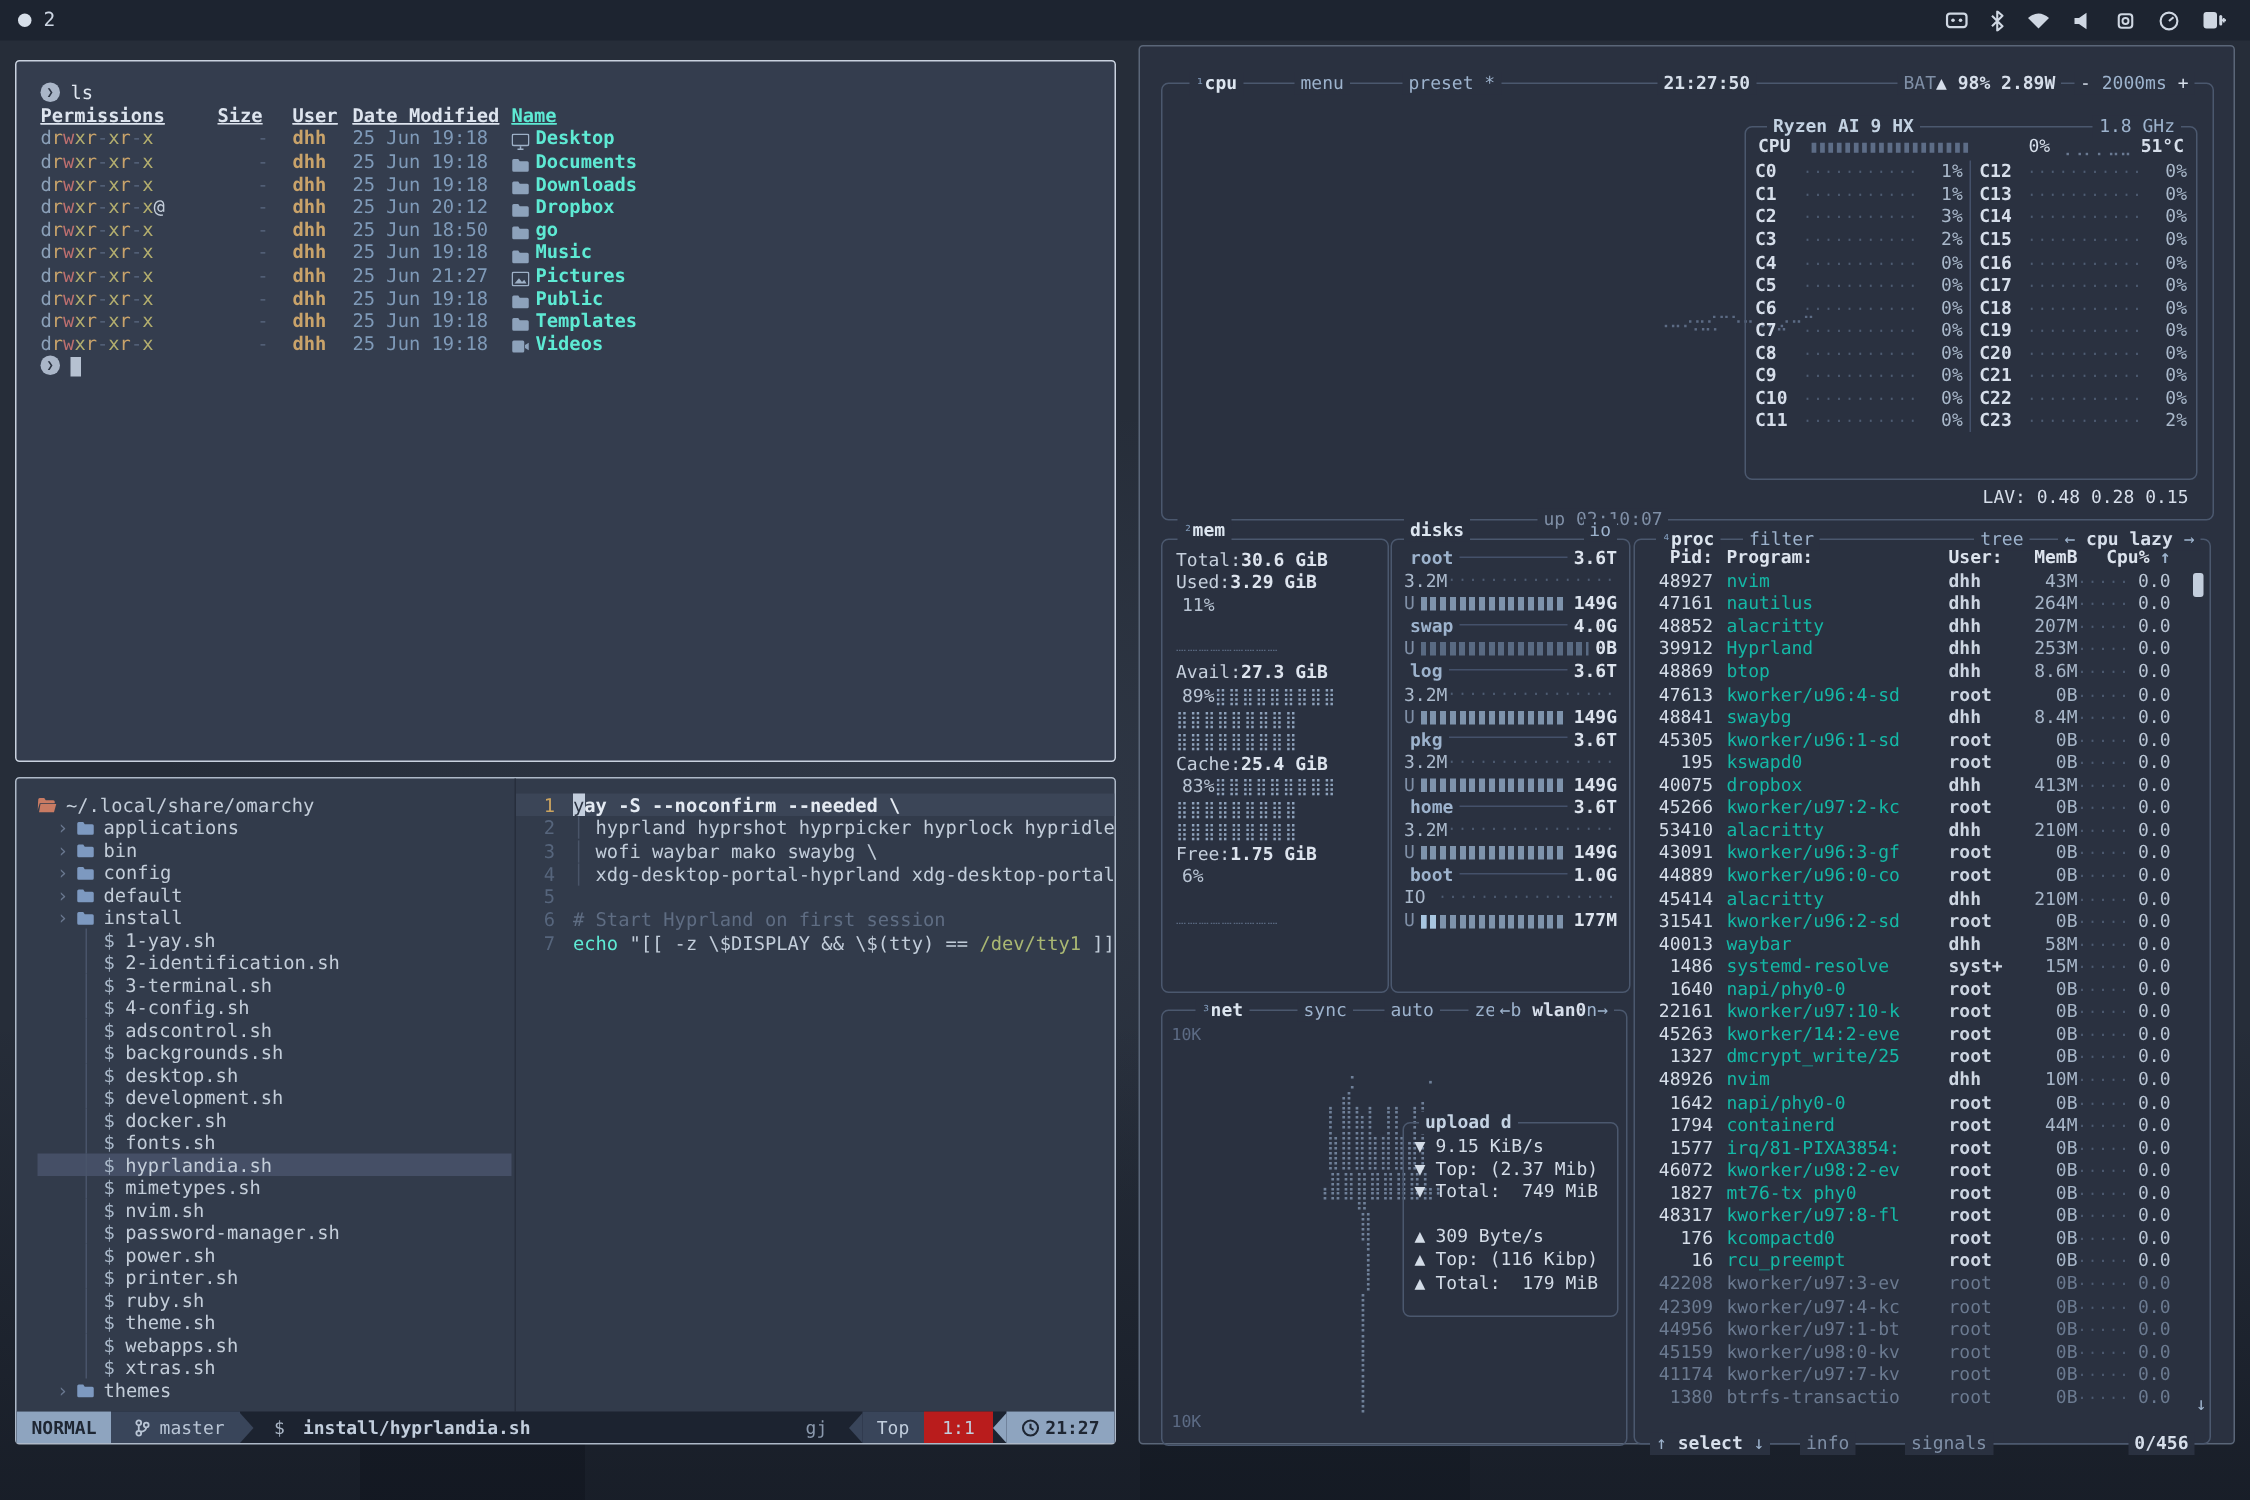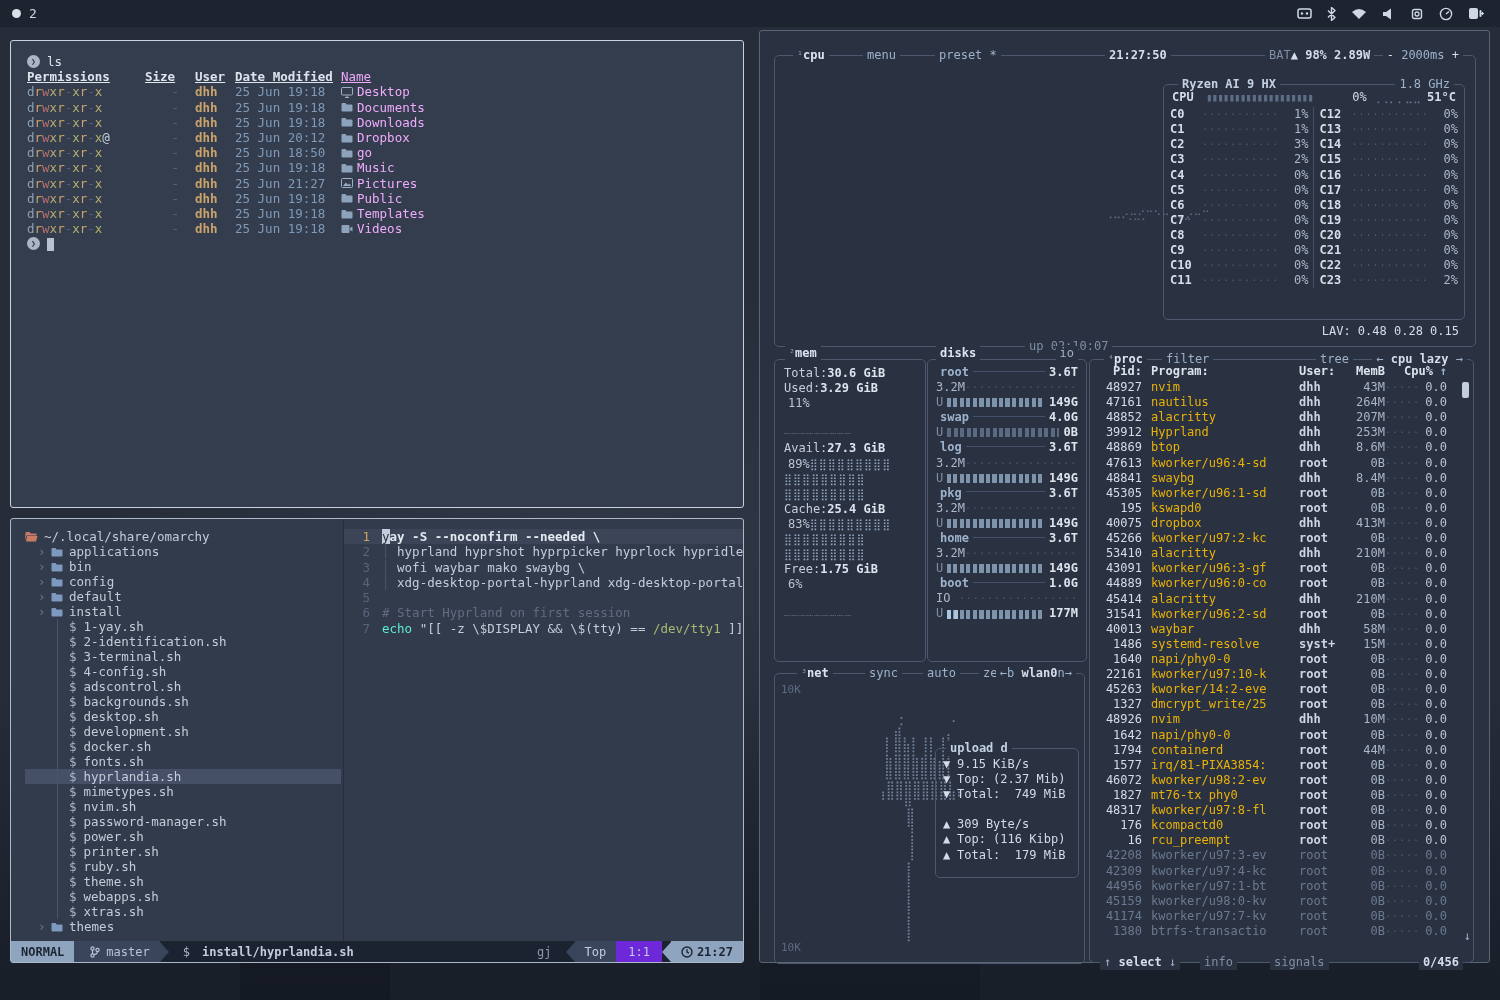--- a/index.html
+++ b/index.html
@@ -33,21 +33,21 @@
   .pcircle{width:13px;height:13px;border-radius:50%;background:#aab6c8;color:#2b3342;
            display:inline-flex;align-items:center;justify-content:center;font-size:8px;
            margin-right:7px;flex:none;transform:translateY(1px)}
   .cmd{color:#dfe6f0}
   .lshead{color:#dde4ee;font-weight:bold}
   .lshead span{text-decoration:underline}
   .c-perm{width:118px;flex:none}
   .c-size{width:34px;flex:none;text-align:right;margin-right:16px;color:#55637a}
   .c-user{width:40px;flex:none;color:#c9a36a;font-weight:bold}
   .c-date{width:106px;flex:none;color:#7f9ab8}
-  .c-name{color:#f0abfc;font-weight:normal;display:flex;align-items:center;gap:4px}
+  .c-name{color:#5eead4;font-weight:bold;display:flex;align-items:flex-end;gap:4px}
   .c-name svg{flex:none}
   .pd{color:#8ba0b8}.pr{color:#c9a36a}.pw{color:#bc6f6f}.px{color:#b3ae6e}.pn{color:#55637a}.pa{color:#c3cdd9}
   .cursor-block{display:inline-block;width:7px;height:13px;background:#b6c1d1;transform:translateY(2px)}
   .hdr-size{display:inline-block;width:34px;text-align:left}
 
   
   .nvim{left:10px;top:518px;width:734px;height:445px;background:#323b4b;border:1.5px solid #aeb9c8;display:flex;flex-direction:column}
   .nv-main{flex:1;display:flex;min-height:0}
   .tree{width:318px;flex:none;padding:10px 0 0 14px;font-size:12.5px;line-height:15px;color:#b7c3d2;overflow:hidden}
   .titem{display:flex;align-items:center;white-space:pre;height:15px}
@@ -137,21 +137,21 @@
   .ngraph{position:absolute;left:66px;top:12px;color:#6f8099;font-size:12px;line-height:13.5px;white-space:pre}
   .nstat-box{position:absolute;left:160px;top:74px;width:142px;height:128px;border:1px solid #4b586e;border-radius:5px}
   .nsrow{display:flex;white-space:pre;height:15.1px;padding:0 7px;color:#d3dce7;align-items:center}
   .nsrow .arr{width:14px;flex:none}
   
   .proc-box{left:329px;top:328px;width:385px;height:604px}
   .phead{position:absolute;left:8px;right:26px;top:4px;display:flex;white-space:pre;font-weight:bold;color:#dce3ed}
   .pbody{position:absolute;left:8px;right:26px;top:20px}
   .prow{display:flex;align-items:baseline;height:15.12px;white-space:pre}
   .p-pid{width:44px;flex:none;text-align:right;color:#d5dde8}
-  .p-prog{width:148px;flex:none;padding-left:9px;color:#eab308;overflow:hidden}
+  .p-prog{width:148px;flex:none;padding-left:9px;color:#14b8a6;overflow:hidden}
   .p-user{width:48px;flex:none;color:#cdd6e2;font-weight:bold}
   .p-mem{width:38px;flex:none;text-align:right;color:#a7b6c8}
   .p-met{flex:1;text-align:center;color:#4e5c72;font-size:10px;letter-spacing:1px;overflow:hidden}
   .p-cpu{width:30px;flex:none;text-align:right;color:#b9c5d4}
   .prow.dimrow .p-pid,.prow.dimrow .p-prog,.prow.dimrow .p-user,.prow.dimrow .p-mem,.prow.dimrow .p-cpu{color:#6b7a90;font-weight:normal}
   .pscroll{position:absolute;right:4px;top:22px;width:7px;height:16px;background:#c3cedd;border-radius:2px}
   .pdown{position:absolute;right:2px;bottom:18px;color:#9db3cd}
   .hsp{flex:1}
 </style>
 </head>
@@ -701,21 +701,21 @@
     </div>
     <div class="arrow-r2"></div>
     <div class="seg seg-path">
       <span style="margin-right:12px">$</span>
       <span style="color:#c2cedd;font-weight:bold">install/hyprlandia.sh</span>
     </div>
     <div class="sl-right">
       <span style="padding-right:14px;color:#8b99ad">gj</span>
       <div class="arrow-l"></div>
       <div class="seg seg-top">Top</div>
-      <div class="seg seg-pos" style="background:#6d28d9">1:1</div>
+      <div class="seg seg-pos" style="background:#b91c1c">1:1</div>
       <div class="arrow-l2"></div>
       <div class="seg seg-clock">
         <svg width="12" height="12" viewBox="0 0 12 12">
             <circle cx="6" cy="6" r="5" fill="none" stroke="#1e2633" stroke-width="1.4"></circle>
             <path d="M6 3.2 V6 L8 7.2" fill="none" stroke="#1e2633" stroke-width="1.4"></path>
           </svg>
         <span>21:27</span>
       </div>
     </div>
   </div>

